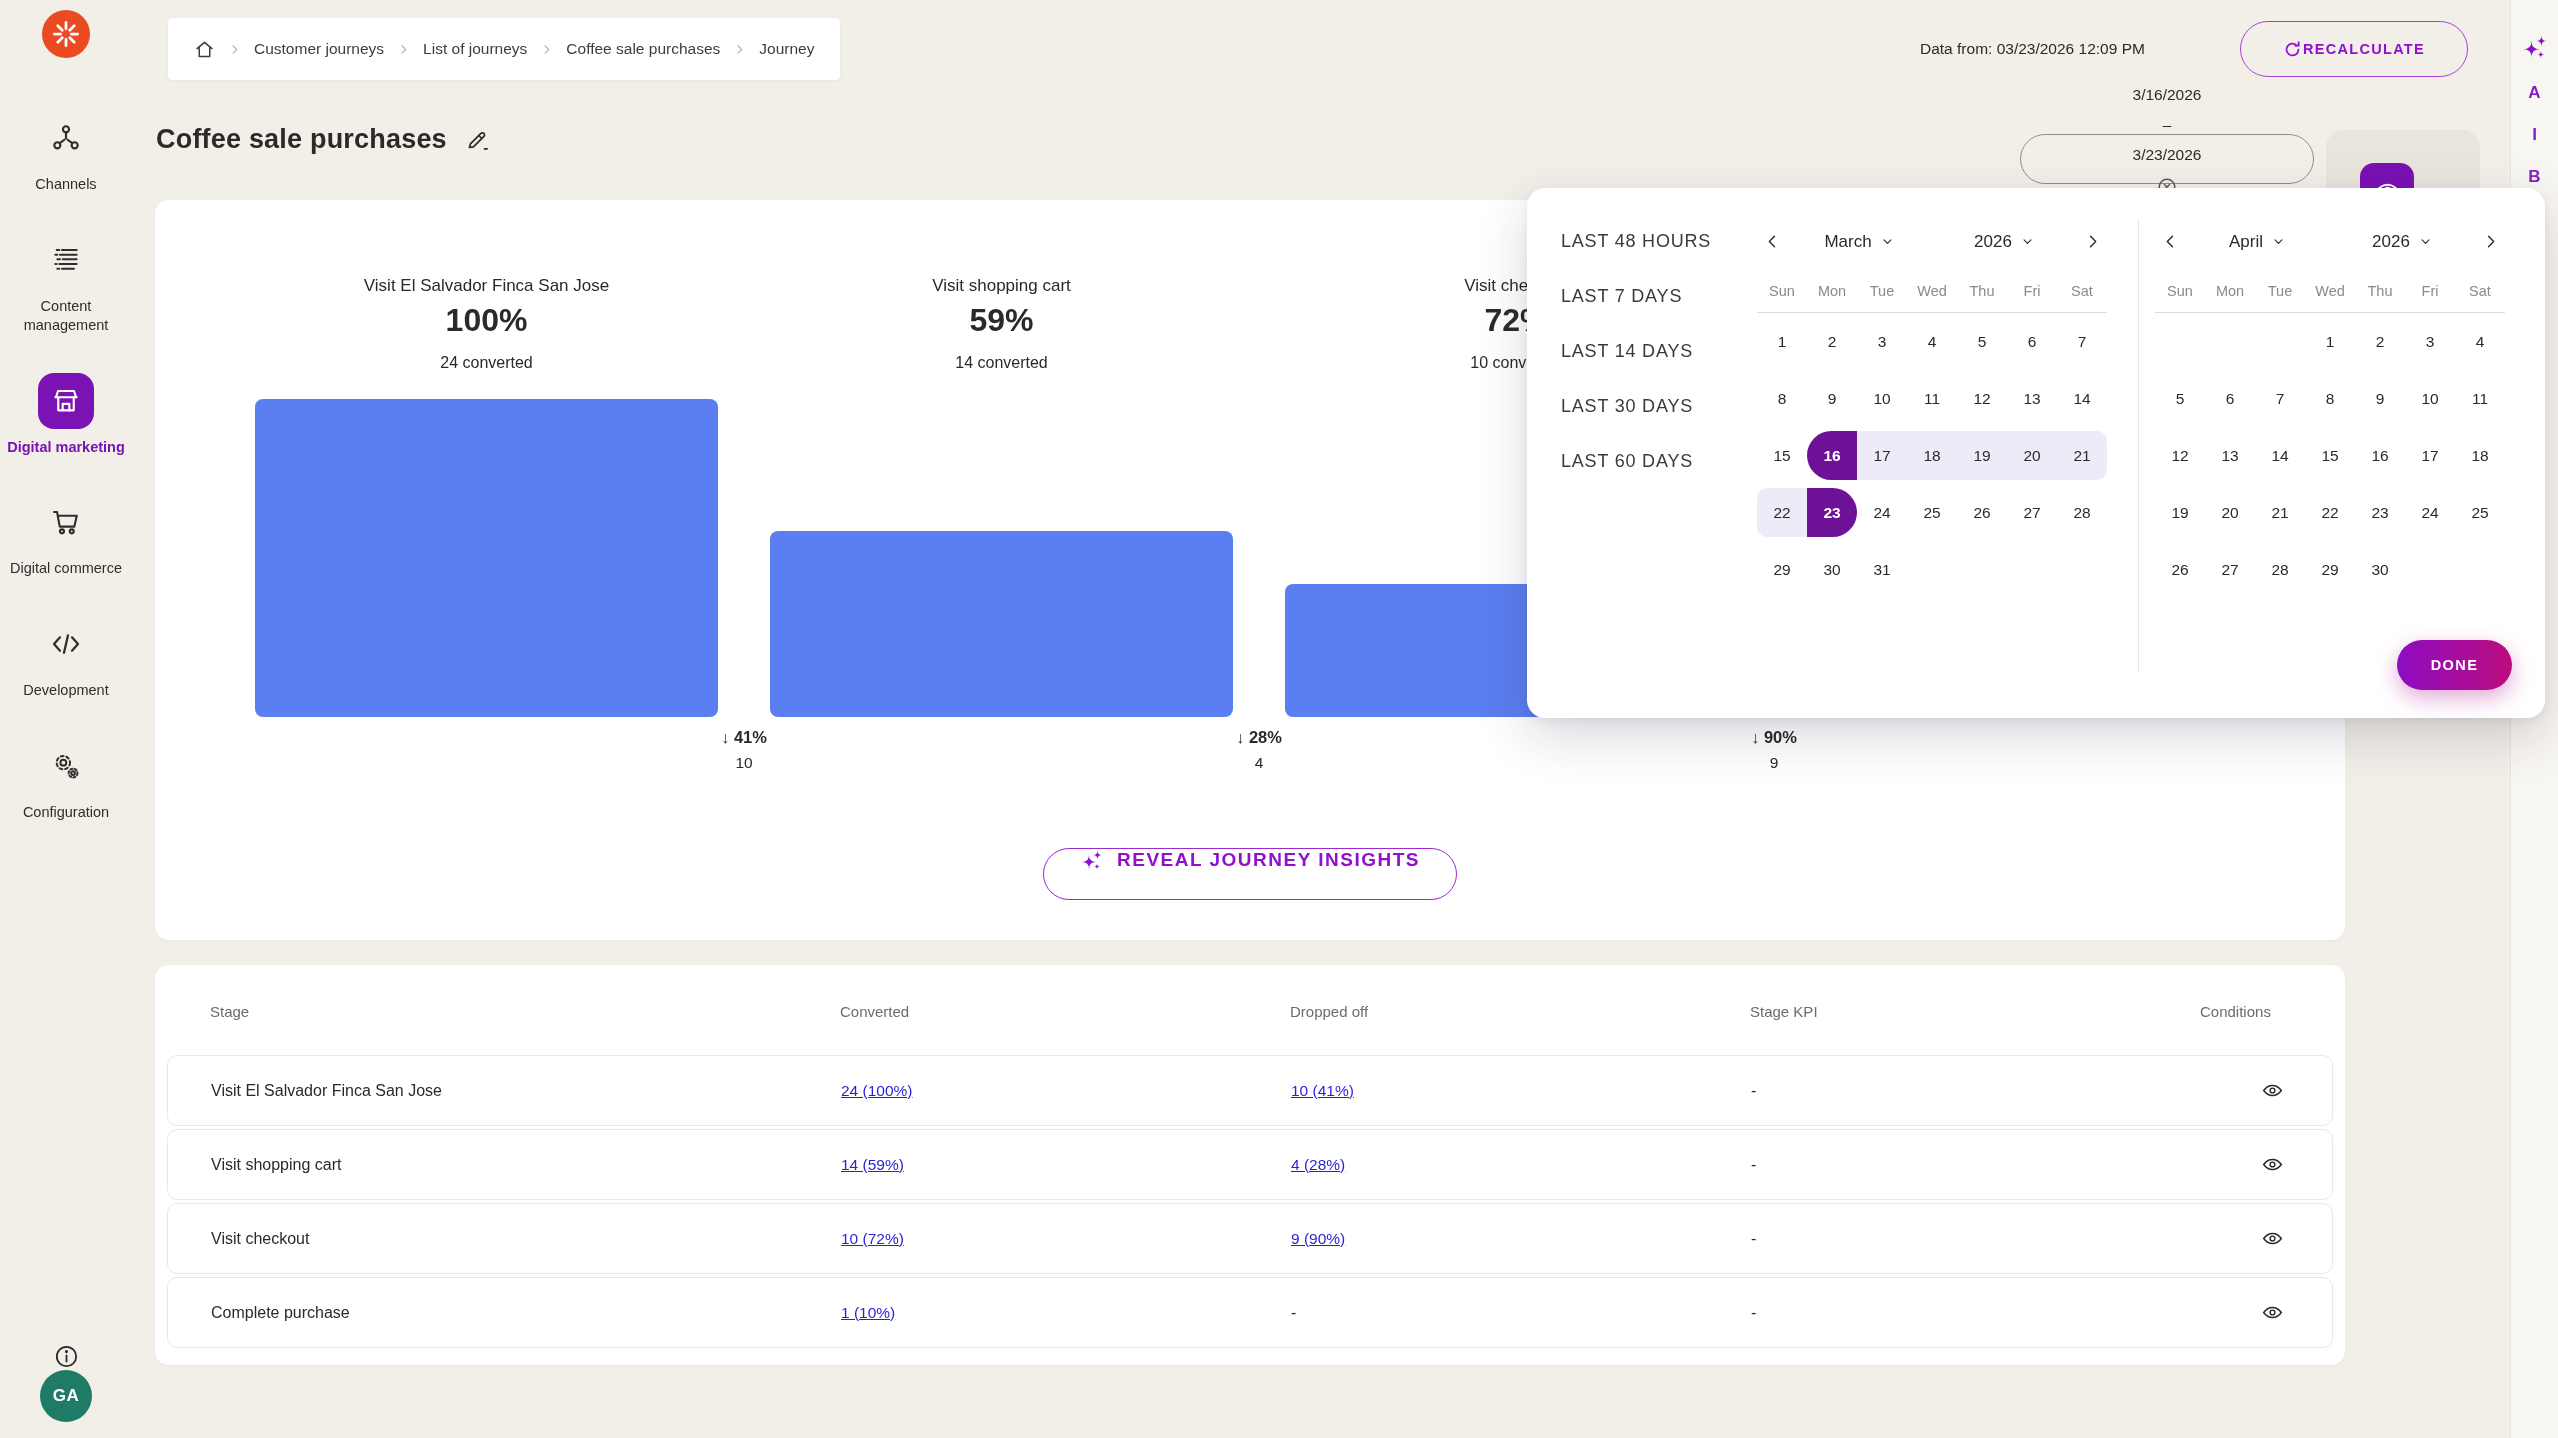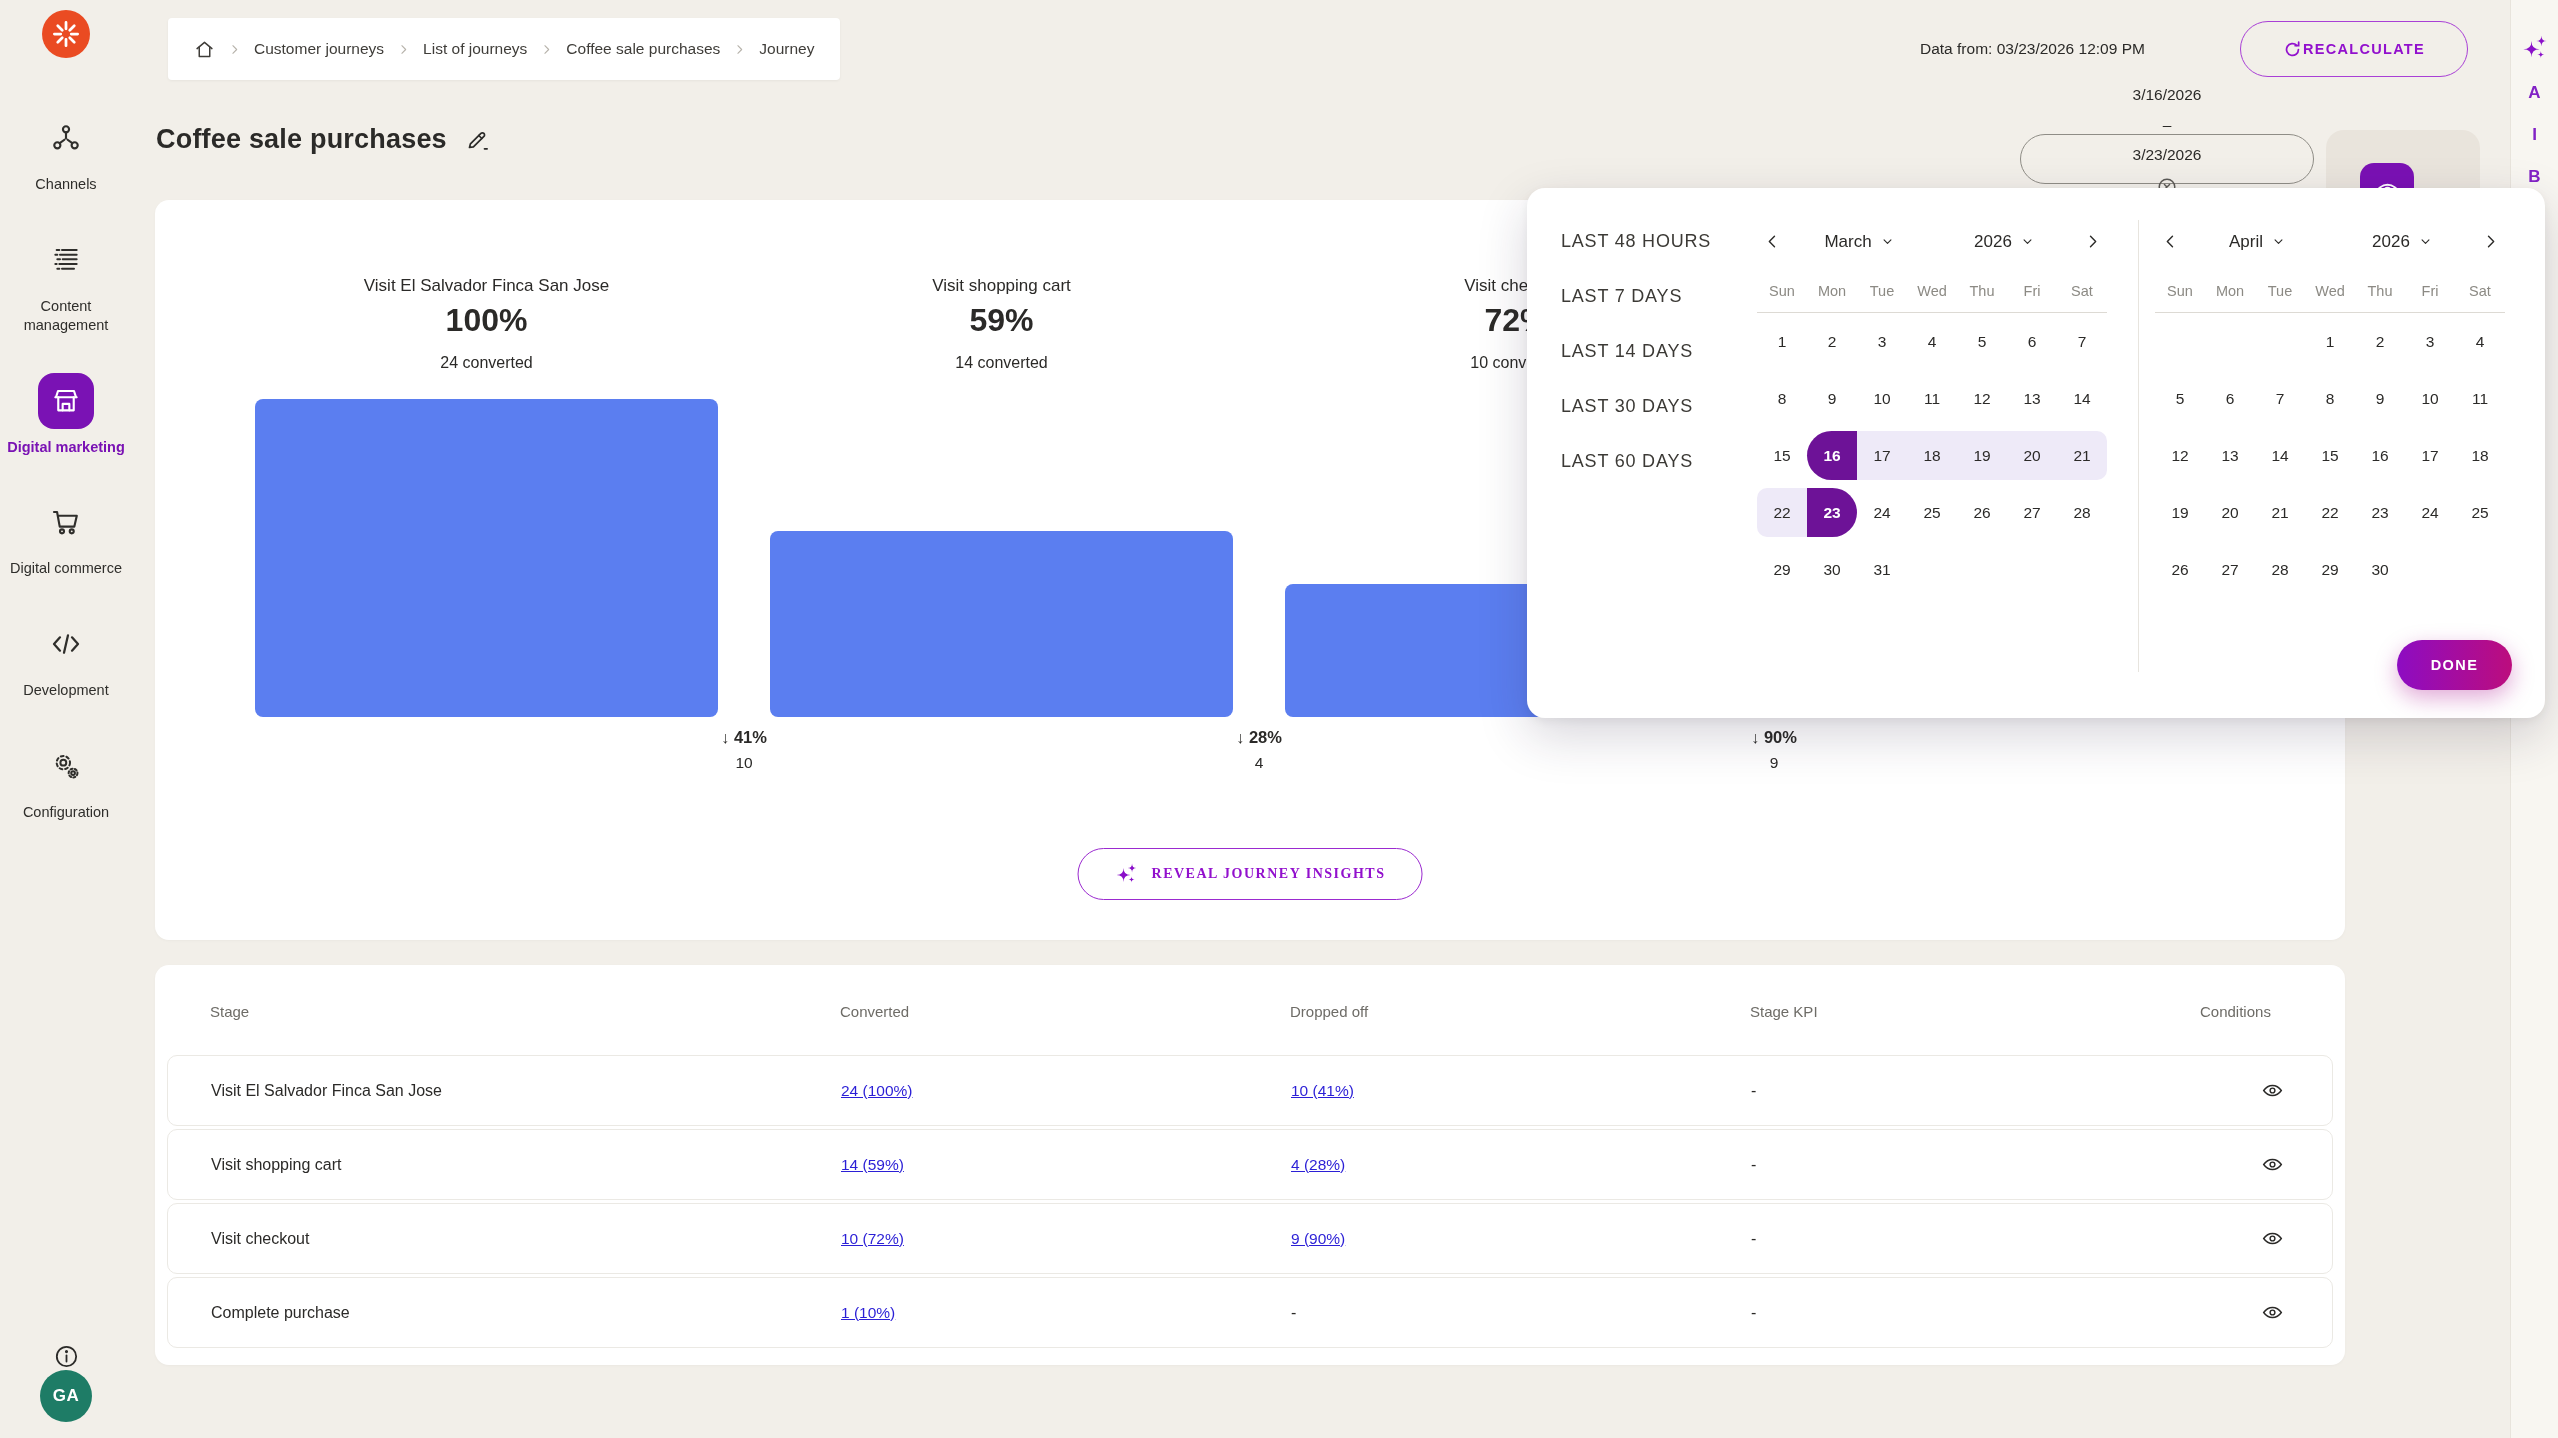--- a/index.html
+++ b/index.html
@@ -51,21 +51,21 @@
   
   .funnel-card{position:absolute;left:155px;top:200px;width:2190px;height:740px;background:#fff;border-radius:14px;box-shadow:0 1px 3px rgba(0,0,0,.03);z-index:1;}
   .stage{position:absolute;width:463px;text-align:center;}
   .s-label{position:absolute;top:76px;width:100%;font-size:17px;}
   .s-pct{position:absolute;top:102px;width:100%;font-size:32px;font-weight:bold;}
   .s-conv{position:absolute;top:154px;width:100%;font-size:16px;}
   .bar{position:absolute;bottom:223px;border-radius:8px;}
   .dropoff{position:absolute;top:528px;width:140px;text-align:center;}
   .d-pct{font-weight:bold;font-size:16.5px;}
   .d-count{font-size:15.5px;margin-top:7px;}
-  .insights-btn{position:absolute;left:50%;transform:translateX(-50%);top:648px;height:52px;padding:0 36px;border-radius:999px;border:1.5px solid #9b2ad0;background:transparent;color:#9210cd;font-weight:bold;letter-spacing:1.5px;font-size:14px;display:flex;align-items:center;gap:13px;cursor:pointer;font-family:Liberation Serif, serif;}
+  .insights-btn{position:absolute;left:50%;transform:translateX(-50%);top:648px;height:52px;padding:0 36px;border-radius:999px;border:1.5px solid #9b2ad0;background:transparent;color:#9210cd;font-weight:bold;letter-spacing:1.5px;font-size:19px;display:flex;align-items:flex-start;gap:13px;cursor:pointer;}
   .insights-btn .spark{color:#8a10c9;}
   .insights-btn svg{width:24px;height:24px;}
 
   
   .table-card{position:absolute;left:155px;top:965px;width:2190px;height:400px;background:#fff;border-radius:14px;box-shadow:0 1px 3px rgba(0,0,0,.03);z-index:1;}
   .t-head{position:absolute;top:38px;left:0;right:12px;display:grid;grid-template-columns:630px 450px 460px 450px auto;padding-left:55px;color:#6e6c67;font-size:15px;}
   .t-rows{position:absolute;top:90px;left:12px;right:12px;display:flex;flex-direction:column;gap:3px;}
   .t-row{height:69px;border:1px solid #ebe9e4;border-radius:10px;display:grid;grid-template-columns:630px 450px 460px 450px auto;align-items:center;padding-left:43px;font-size:16px;}
   .t-link{color:#2b1fd6;text-decoration:underline;font-size:15.5px;cursor:pointer;}
   .t-eye{padding-left:12px;cursor:pointer;}

